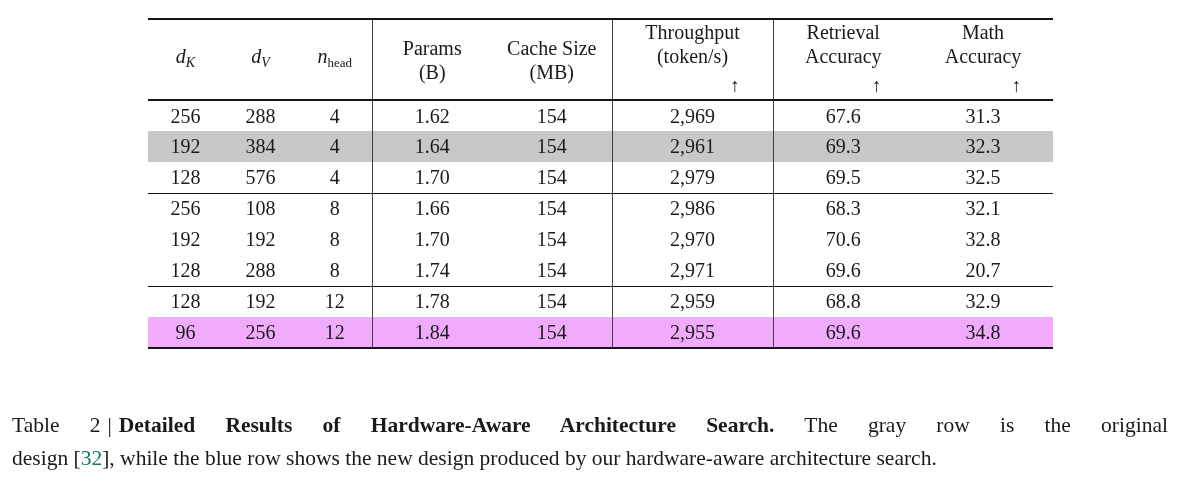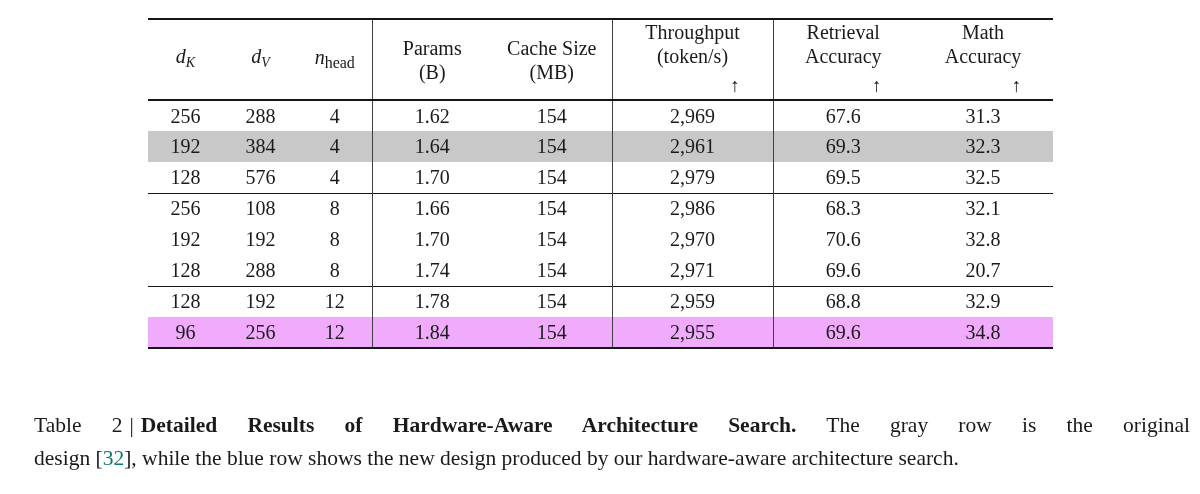--- a/index.html
+++ b/index.html
@@ -27,30 +27,30 @@
     border-bottom: 2px solid #161616;
     line-height: 24px;
   }
   .results-table tbody td { height: 31px; }
   .vr { border-right: 1.2px solid #3f3f3f; }
   tr.group-start td { border-top: 1.4px solid #161616; }
 
   
   .mi { font-style: italic; }
   .msub { font-size: 14px; font-style: italic; vertical-align: -4px; letter-spacing: 0; }
-  .msub-rm { font-size: 16px; font-style: normal; vertical-align: -4px; }
+  .msub-rm { font-size: 13px; font-style: normal; vertical-align: -4px; }
 
   
   .hwrap { display: inline-flex; align-items: flex-end; gap: 7px; flex-direction: column; }
   .hlines { display: inline-block; text-align: center; }
   .arrow { font-size: 19px; position: relative; top: -1px; }
 
   
   .caption {
-    position: absolute; left: 34px; top: 409px; width: 1156px;
+    position: absolute; left: 12px; top: 409px; width: 1156px;
     font-size: 21.5px; line-height: 33px;
   }
   .caption .line1 { text-align: justify; text-align-last: justify; }
   .caption .sep { padding: 0 7px; }
   .caption b { font-weight: bold; }
   .cite-num { }
 </style>
 </head>
 <body>
 

